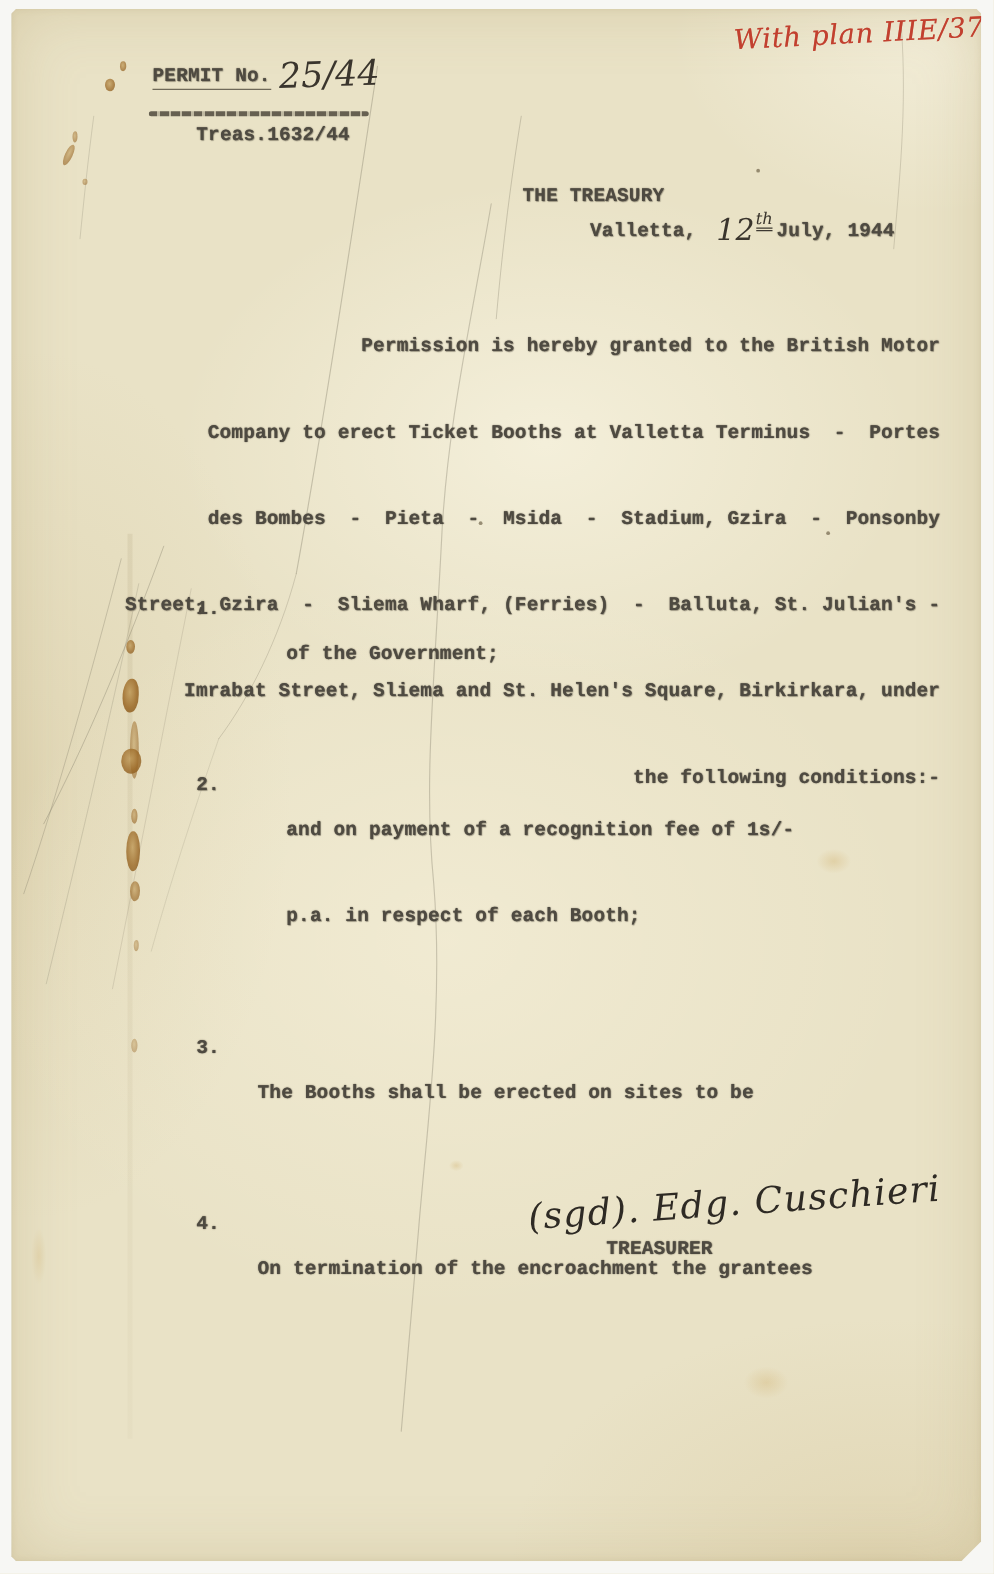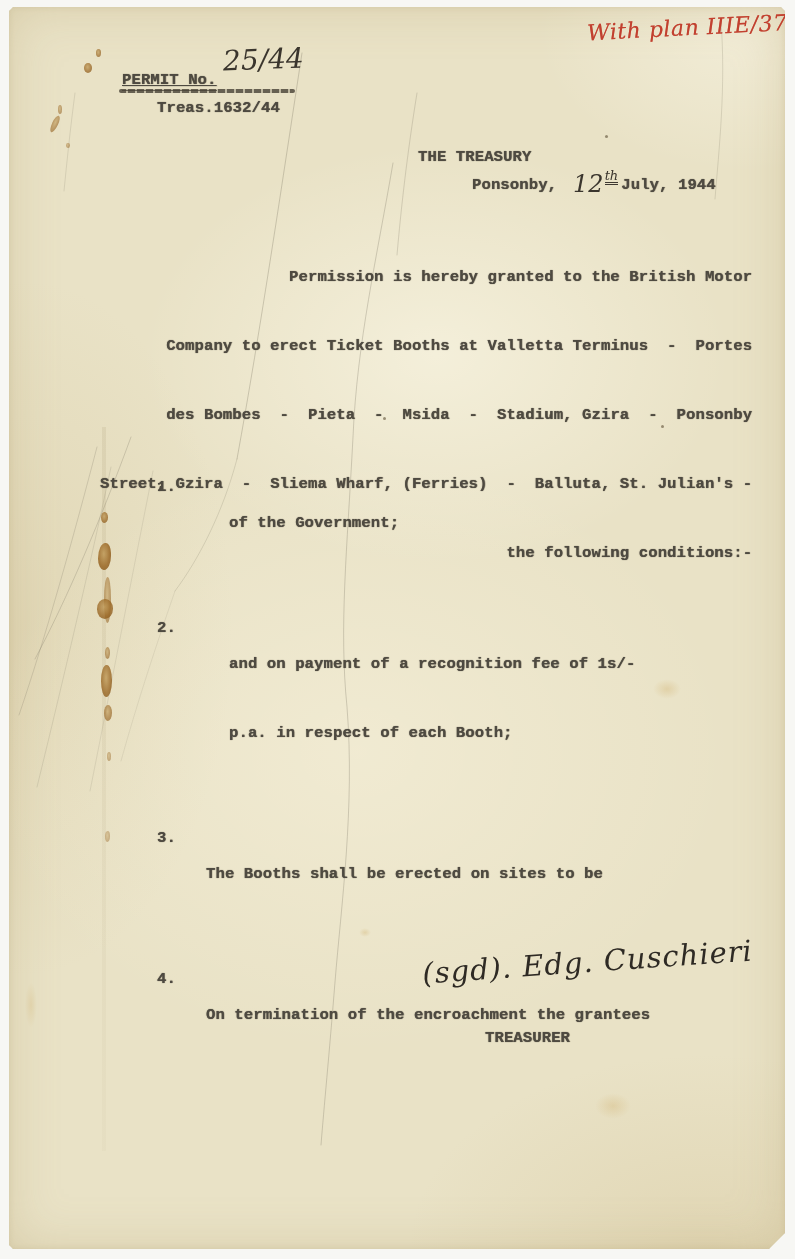--- a/index.html
+++ b/index.html
@@ -41,21 +41,21 @@
   
   .hand{
     position:absolute;
     font-family:"DejaVu Serif", serif;
     font-style:italic;
     color:#3a352d;
     white-space:pre;
   }
   .hand-red{color:#c2402f;text-shadow:0 0 .5px rgba(194,64,47,.6);}
   
-  .permit-label{left:113px;top:64px;border-bottom:1.5px solid rgba(70,64,52,.75);padding-bottom:1px;text-decoration:underline;}
+  .permit-label{left:113px;top:45px;border-bottom:1.5px solid rgba(70,64,52,.75);padding-bottom:1px;}
   .permit-underscore{
     position:absolute;left:110px;top:82px;width:176px;height:4px;
     background:repeating-linear-gradient(90deg, rgba(70,64,52,.8) 0 7px, rgba(70,64,52,.25) 7px 9px);
     border-radius:2px;
   }
   .date-row{position:absolute;left:463px;top:160px;display:flex;align-items:flex-end;}
   .date-day{font-family:"DejaVu Serif",serif;font-style:italic;font-size:24px;color:#3a352d;margin-left:16px;line-height:20px;}
   .date-ord{
     font-family:"DejaVu Serif",serif;font-style:italic;font-size:13px;color:#3a352d;
     border-bottom:3px double #3d3831;transform:translateY(-9px);margin:12px 3px 0 1px;line-height:12px;
@@ -125,31 +125,32 @@
 
   <div class="hand hand-red" style="left:578px;top:8px;font-size:22px;transform:rotate(-3deg);letter-spacing:.5px">With plan IIIE/37.</div>
 
   <div class="typed permit-label">PERMIT No.</div>
   <div class="hand" style="left:214px;top:36px;font-size:28px;transform:rotate(-2deg)">25/44</div>
   <div class="permit-underscore"></div>
   <div class="typed" style="left:148px;top:92px">Treas.1632/44</div>
 
   <div class="typed" style="left:409px;top:141px">THE TREASURY</div>
   <div class="date-row">
-    <span class="typed" style="position:static">Ponsonby,</span>
+    <span class="typed" style="position:static">Valletta,</span>
     <span class="date-day">12</span>
     <span class="date-ord">th</span>
     <span class="typed" style="position:static">July, 1944</span>
   </div>
 
   <div class="para typed">
     <div class="tline">               Permission is hereby granted to the British Motor</div>
     <div class="tline">Company to erect Ticket Booths at Valletta Terminus  -  Portes</div>
     <div class="tline">des Bombes  -  Pieta  -  Msida  -  Stadium, Gzira  -  Ponsonby</div>
     <div class="tline">Street, Gzira  -  Sliema Wharf, (Ferries)  -  Balluta, St. Julian's -</div>
+    <div class="tline">Imrabat Street, Sliema and St. Helen's Square, Birkirkara, under</div>
     <div class="tline">the following conditions:-</div>
   </div>
 
   <div class="conds typed">
     <div class="cond-row">
       <span class="cnum">1.</span>
       <div class="clines">
         <div class="tline cont">of the Government;</div>
       </div>
     </div>
@@ -173,15 +174,15 @@
         
         
         
         
       </div>
     </div>
     
   </div>
 
   <div class="hand sig-script">(sgd). Edg. Cuschieri</div>
-  <div class="typed" style="left:476px;top:1022px">TREASURER</div>
+  <div class="typed" style="left:476px;top:983px">TREASURER</div>
 
 </div>
 
 </body></html>

